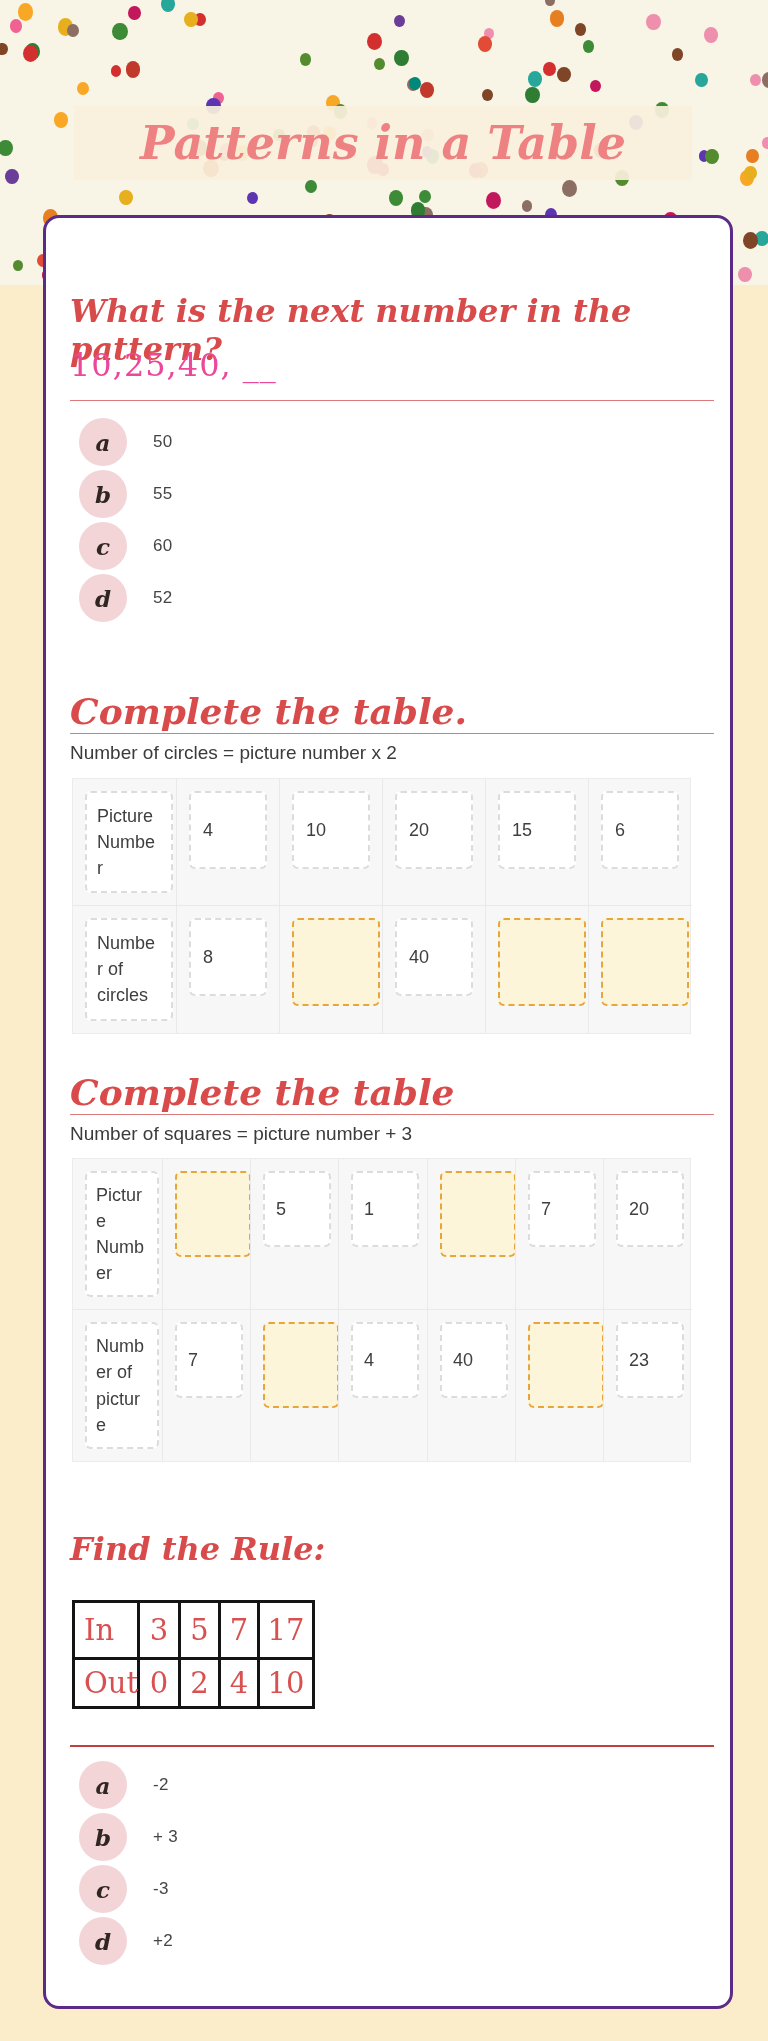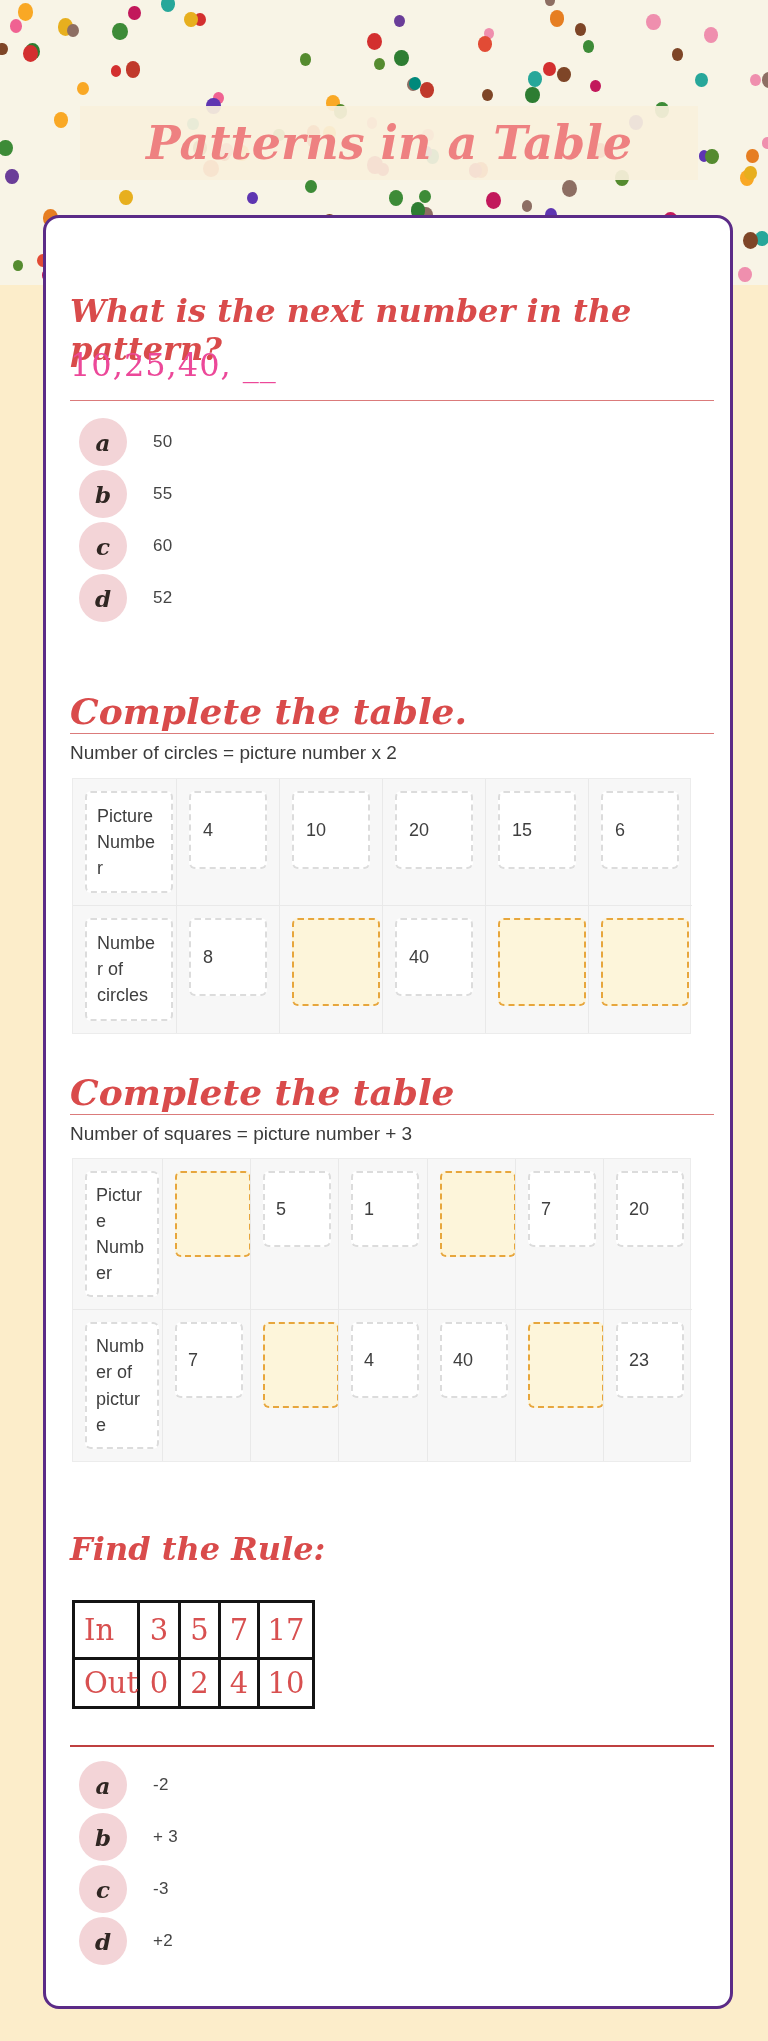--- a/index.html
+++ b/index.html
@@ -8,21 +8,21 @@
     background:#fcedca;
     font-family:"Liberation Sans",sans-serif;
     position:relative;overflow:hidden;
   }
   .page{position:relative;width:768px;height:2041px;}
 
   
   .header{position:absolute;left:0;top:0;width:768px;height:285px;background:#f8f4e6;overflow:hidden;}
   .dot{position:absolute;border-radius:50%;}
   .title-band{
-    position:absolute;left:80px;top:106px;width:618px;height:74px;
+    position:absolute;left:74px;top:106px;width:618px;height:74px;
     background:rgba(249,240,220,0.93);
     display:flex;align-items:center;justify-content:center;
   }
   .main-title{
     font-family:"DejaVu Serif",serif;font-style:italic;font-weight:bold;
     font-size:46px;color:#ee8181;white-space:nowrap;
   }
 
   
   .card{

